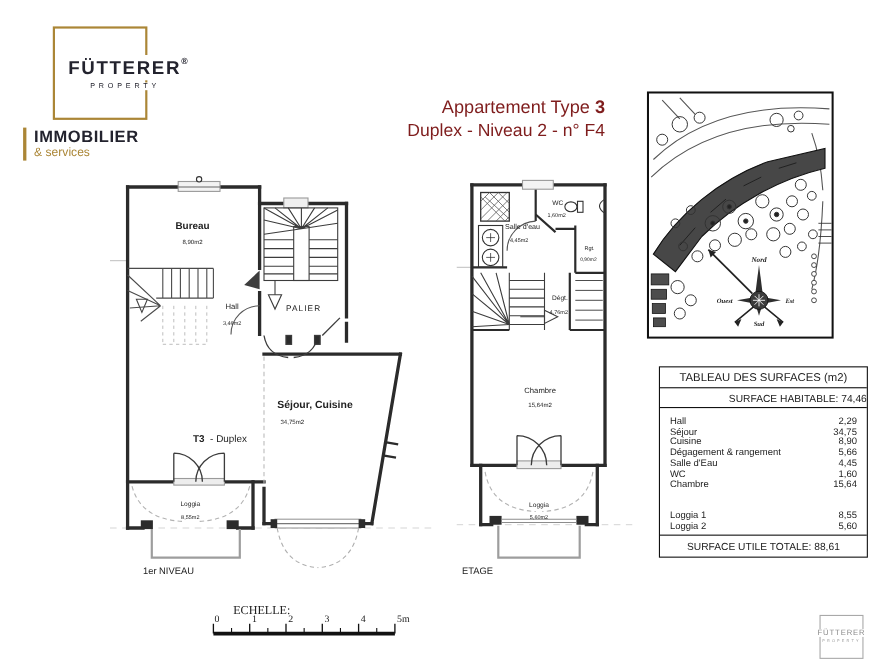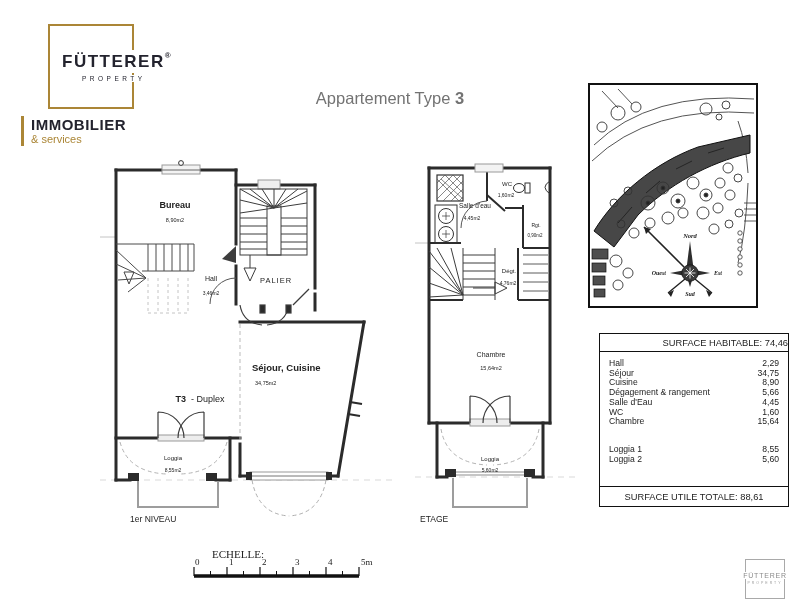--- a/index.html
+++ b/index.html
@@ -12,21 +12,21 @@
   .logo-name{position:absolute;left:10px;top:24px;background:#fff;padding:1px 4px 1px 2px;
              font-size:17px;font-weight:600;letter-spacing:1.5px;color:#23232e;white-space:nowrap;}
   .logo-reg{font-size:8px;vertical-align:9px;letter-spacing:0;}
   .logo-prop{position:absolute;left:30px;top:49px;background:#fff;padding:0 2px;
              font-size:6.5px;letter-spacing:3.5px;color:#23232e;white-space:nowrap;}
   .division{position:absolute;left:1px;top:92px;border-left:3.5px solid #ab8636;padding-left:7px;}
   .division .immo{font-size:15px;font-weight:700;letter-spacing:.5px;color:#23232e;line-height:17px;}
   .division .serv{font-size:11px;color:#ab8636;line-height:13px;}
 
   
-  .title{position:absolute;left:230px;top:88px;width:320px;text-align:center;color:#737373;}
+  .title{position:absolute;left:230px;top:88px;width:320px;text-align:right;color:#7f1d1d;}
   .title .l1{font-size:16.5px;line-height:21px;}
   .title .l1 .num{font-weight:700;}
   .title .l2{font-size:16px;line-height:21px;}
 
   
   svg text{font-family:"Liberation Sans",sans-serif;fill:#222;}
   .serifTxt{font-family:"Liberation Serif",serif;}
 
   
   .surfaces{position:absolute;left:599px;top:333px;width:190px;height:174px;
@@ -57,20 +57,21 @@
       <div class="logo-prop">PROPERTY</div>
     </div>
     <div class="division">
       <div class="immo">IMMOBILIER</div>
       <div class="serv">&amp; services</div>
     </div>
   </div>
 
   <div class="title">
     <div class="l1"><span>Appartement Type</span> <span class="num">3</span></div>
+    <div class="l2">Duplex - Niveau 2 - n° F4</div>
   </div>
 
   <svg viewBox="0 0 295 375" style="position:absolute;left:100px;top:158px;width:295px;height:375px;">
 
     <g stroke="#b5b5b5" stroke-width="0.8">
       <line x1="0" y1="79" x2="16" y2="79"></line>
       <line x1="0" y1="322" x2="295" y2="322" stroke-dasharray="6 5" stroke="#cfcfcf"></line>
     </g>
 
     <g stroke="#2b2b2b" stroke-width="3" fill="none" stroke-linecap="square">
@@ -345,20 +346,21 @@
       <circle cx="0" cy="0" r="8.2" fill="#3b3b3b" stroke="#111" stroke-width="0.8"></circle>
       <path d="M-5.5,0 H5.5 M0,-5.5 V5.5 M-4,-4 L4,4 M-4,4 L4,-4" stroke="#fff" stroke-width="0.8" fill="none"></path>
       <text class="serifTxt" x="0" y="-35" font-size="6.5" font-style="italic" font-weight="bold" text-anchor="middle">Nord</text>
       <text class="serifTxt" x="-24" y="2" font-size="6" font-style="italic" font-weight="bold" text-anchor="end">Ouest</text>
       <text class="serifTxt" x="24" y="2" font-size="6" font-style="italic" font-weight="bold" text-anchor="start">Est</text>
       <text class="serifTxt" x="0" y="23" font-size="6" font-style="italic" font-weight="bold" text-anchor="middle">Sud</text>
     </g>
   </svg>
 
   <div class="surfaces">
+    <div class="t-title">TABLEAU DES SURFACES (m2)</div>
     <div class="t-hab">SURFACE HABITABLE: 74,46</div>
     <div class="t-body">
       <div class="t-row">
           <span>Hall</span>
           <span>2,29</span>
         </div>
       <div class="t-row">
           <span>Séjour</span>
           <span>34,75</span>
         </div>

